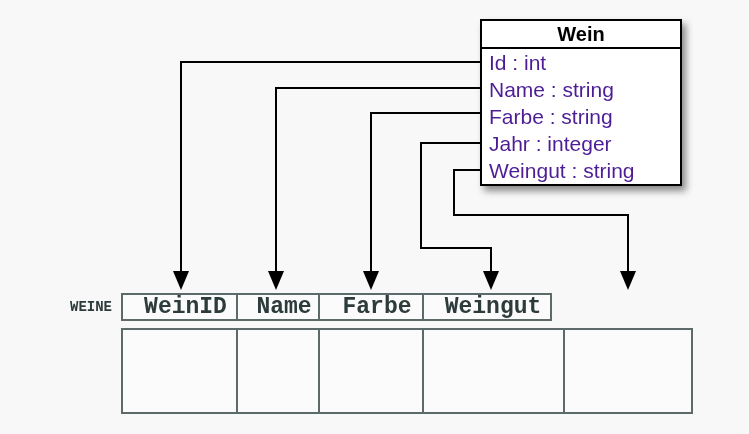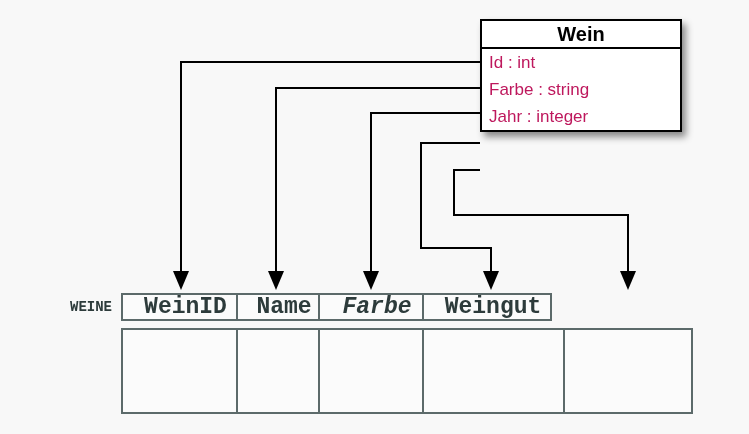--- a/index.html
+++ b/index.html
@@ -41,24 +41,24 @@
   }
   .class-box .title {
     font-weight: bold;
     font-size: 20px;
     line-height: 26px;
     text-align: center;
     border-bottom: 2px solid #000000;
     color: #000000;
   }
   .class-box .attr {
-    font-size: 17px;
+    font-size: 21px;
     line-height: 27px;
     padding-left: 7px;
-    color: #be185d;
+    color: #4c1d95;
     white-space: nowrap;
   }
 
   
   .table-label {
     position: absolute;
     left: 30px; top: 293px;
     width: 82px;
     text-align: right;
     font-family: "Liberation Mono", monospace;
@@ -89,21 +89,21 @@
     text-align: left;
     display: flex;
     align-items: center;
     justify-content: center;
     overflow: hidden;
     padding-left: 12px;
   }
   .cell.first { border-left: 2px solid #5c6a6a; }
   .w0 { width: 117px; }
   .w1 { width: 82px; }
-  .w2 { width: 104px; font-style: italic; }
+  .w2 { width: 104px; }
   .w3 { width: 141px; }
   .w4 { width: 128px; }
 </style>
 </head>
 <body>
 
 <div class="canvas">
 
   <svg class="connectors" viewBox="0 0 749 434" xmlns="http://www.w3.org/2000/svg">
     <path d="M480 62 H181 V272"></path>
@@ -114,22 +114,24 @@
     <polygon points="173,271 189,271 181,290"></polygon>
     <polygon points="268,271 284,271 276,290"></polygon>
     <polygon points="363,271 379,271 371,290"></polygon>
     <polygon points="483,271 499,271 491,290"></polygon>
     <polygon points="620,271 636,271 628,290"></polygon>
   </svg>
 
   <div class="class-box">
     <div class="title">Wein</div>
     <div class="attr">Id : int</div>
+    <div class="attr">Name : string</div>
     <div class="attr">Farbe : string</div>
     <div class="attr">Jahr : integer</div>
+    <div class="attr">Weingut : string</div>
   </div>
 
   <div class="table-label">WEINE</div>
 
   <div class="header-row">
     <div class="cell first w0">WeinID</div>
     <div class="cell w1">Name</div>
     <div class="cell w2">Farbe</div>
     <div class="cell w4">Weingut</div>
   </div>

